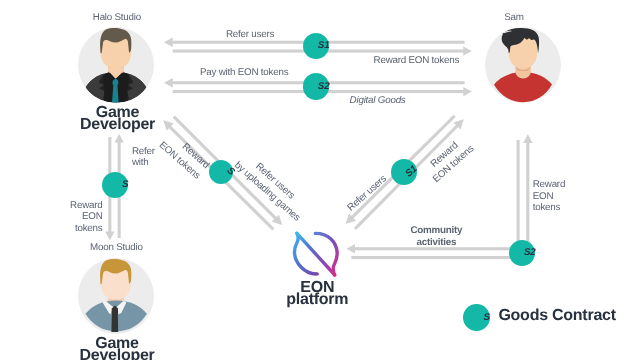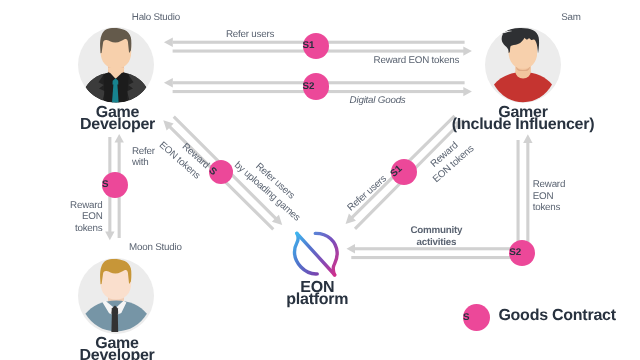--- a/index.html
+++ b/index.html
@@ -4,28 +4,28 @@
 <title>EON platform ecosystem diagram</title>
 <style>
   html,body{margin:0;padding:0;}
   body{width:640px;height:360px;background:#ffffff;overflow:hidden;
        font-family:"Liberation Sans",sans-serif;
        -webkit-font-smoothing:antialiased;text-rendering:geometricPrecision;}
   #stage{position:relative;width:640px;height:360px;background:#ffffff;}
   svg.layer{position:absolute;left:0;top:0;width:640px;height:360px;shape-rendering:geometricPrecision;}
   .lbl{position:absolute;color:#5b6472;font-size:9.8px;line-height:11.3px;letter-spacing:-0.22px;white-space:nowrap;}
   .ttl{position:absolute;color:#28323f;font-size:16px;font-weight:bold;line-height:11.7px;letter-spacing:-0.25px;white-space:nowrap;text-align:center;}
-  .node-name{position:absolute;color:#5b6472;font-size:9.8px;line-height:11.5px;letter-spacing:-0.22px;white-space:nowrap;text-align:center;margin-left:39px;}
+  .node-name{position:absolute;color:#5b6472;font-size:9.8px;line-height:11.5px;letter-spacing:-0.22px;white-space:nowrap;text-align:center;}
   .ctr{transform:translateX(-50%);}
   .rot-dn{transform:rotate(41.5deg) translateX(-100%);transform-origin:0 0;line-height:13.9px;}
   .rot-dn0{transform:rotate(41.5deg);transform-origin:0 0;line-height:13.9px;}
   .rot-up0{transform:rotate(-41.5deg) translateY(-100%);transform-origin:0 0;line-height:13.9px;}
   .badge{--r:13.4px;position:absolute;width:calc(var(--r)*2);height:calc(var(--r)*2);
          margin-left:calc(var(--r)*-1);margin-top:calc(var(--r)*-1);
-         border-radius:50%;background:#ec4899;display:flex;align-items:center;justify-content:flex-start;}
+         border-radius:50%;background:#14b8a6;display:flex;align-items:center;justify-content:flex-end;font-style:italic;}
   .badge span{color:#28323f;font-size:9.8px;font-weight:bold;letter-spacing:-0.2px;line-height:1;}
   .rot-d{transform:rotate(41.5deg);}
   .rot-u{transform:rotate(-41.5deg);}
 </style>
 </head>
 <body>
 
 <div id="stage">
 
   <svg class="layer" viewBox="0 0 640 360">
@@ -222,20 +222,21 @@
     </div>
   <div class="badge" style="left:522.4px;top:252.8px;--r:13.1px;">
       <span>S2</span>
     </div>
   <div class="badge" style="left:476.4px;top:317.5px;">
       <span>S</span>
     </div>
 
   <div class="lbl ctr" style="left:250px;top:28.5px;">Refer users</div>
   <div class="lbl" style="left:334.6px;top:55.2px;padding-left:39px;">Reward EON tokens</div>
+  <div class="lbl ctr" style="left:244.2px;top:67.2px;">Pay with EON tokens</div>
   <div class="lbl" style="left:349.6px;top:95.3px;font-style:italic;">Digital Goods</div>
 
   <div class="lbl" style="left:132px;top:146.0px;">
     <div>Refer</div>
     <div>with</div>
   </div>
   <div class="lbl" style="left:102.5px;top:200.0px;transform:translateX(-100%);text-align:right;">
     <div>Reward</div>
     <div>EON</div>
     <div>tokens</div>
@@ -267,25 +268,21 @@
     <div style="padding-left:8.6px">Reward</div>
     <div>EON tokens</div>
   </div>
 
   <div class="node-name ctr" style="left:116.9px;top:12.4px;">Halo Studio</div>
   <div class="ttl ctr" style="left:117.5px;top:107.1px;">
     <div>Game</div>
     <div>Developer</div>
   </div>
 
-  <div class="node-name ctr" style="left:532px;top:12.4px;">Sam</div>
-  <div class="ttl ctr" style="left:523.0px;top:106.8px;">
-    <div>Gamer</div>
-    <div>(Include Influencer)</div>
-  </div>
+  <div class="node-name ctr" style="left:514px;top:12.4px;">Sam</div>
 
   <div class="node-name ctr" style="left:116.4px;top:242.3px;">Moon Studio</div>
   <div class="ttl ctr" style="left:117.0px;top:337.8px;">
     <div>Game</div>
     <div>Developer</div>
   </div>
 
   <div class="ttl ctr" style="left:317.3px;top:282.1px;">
     <div>EON</div>
     <div>platform</div>

